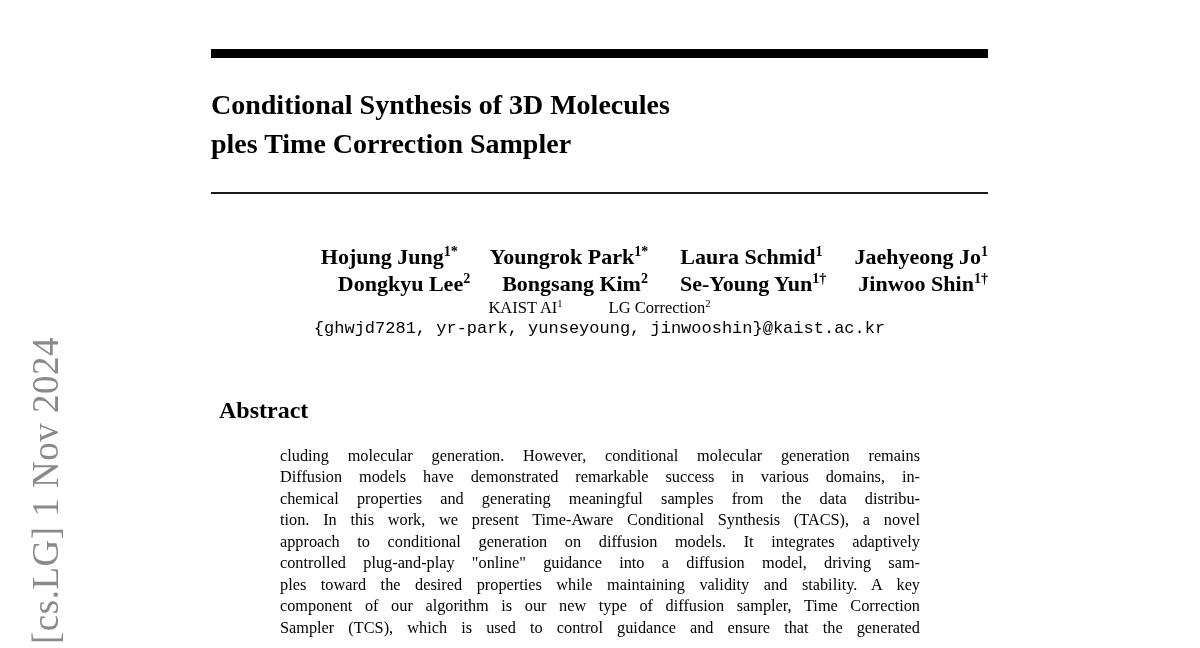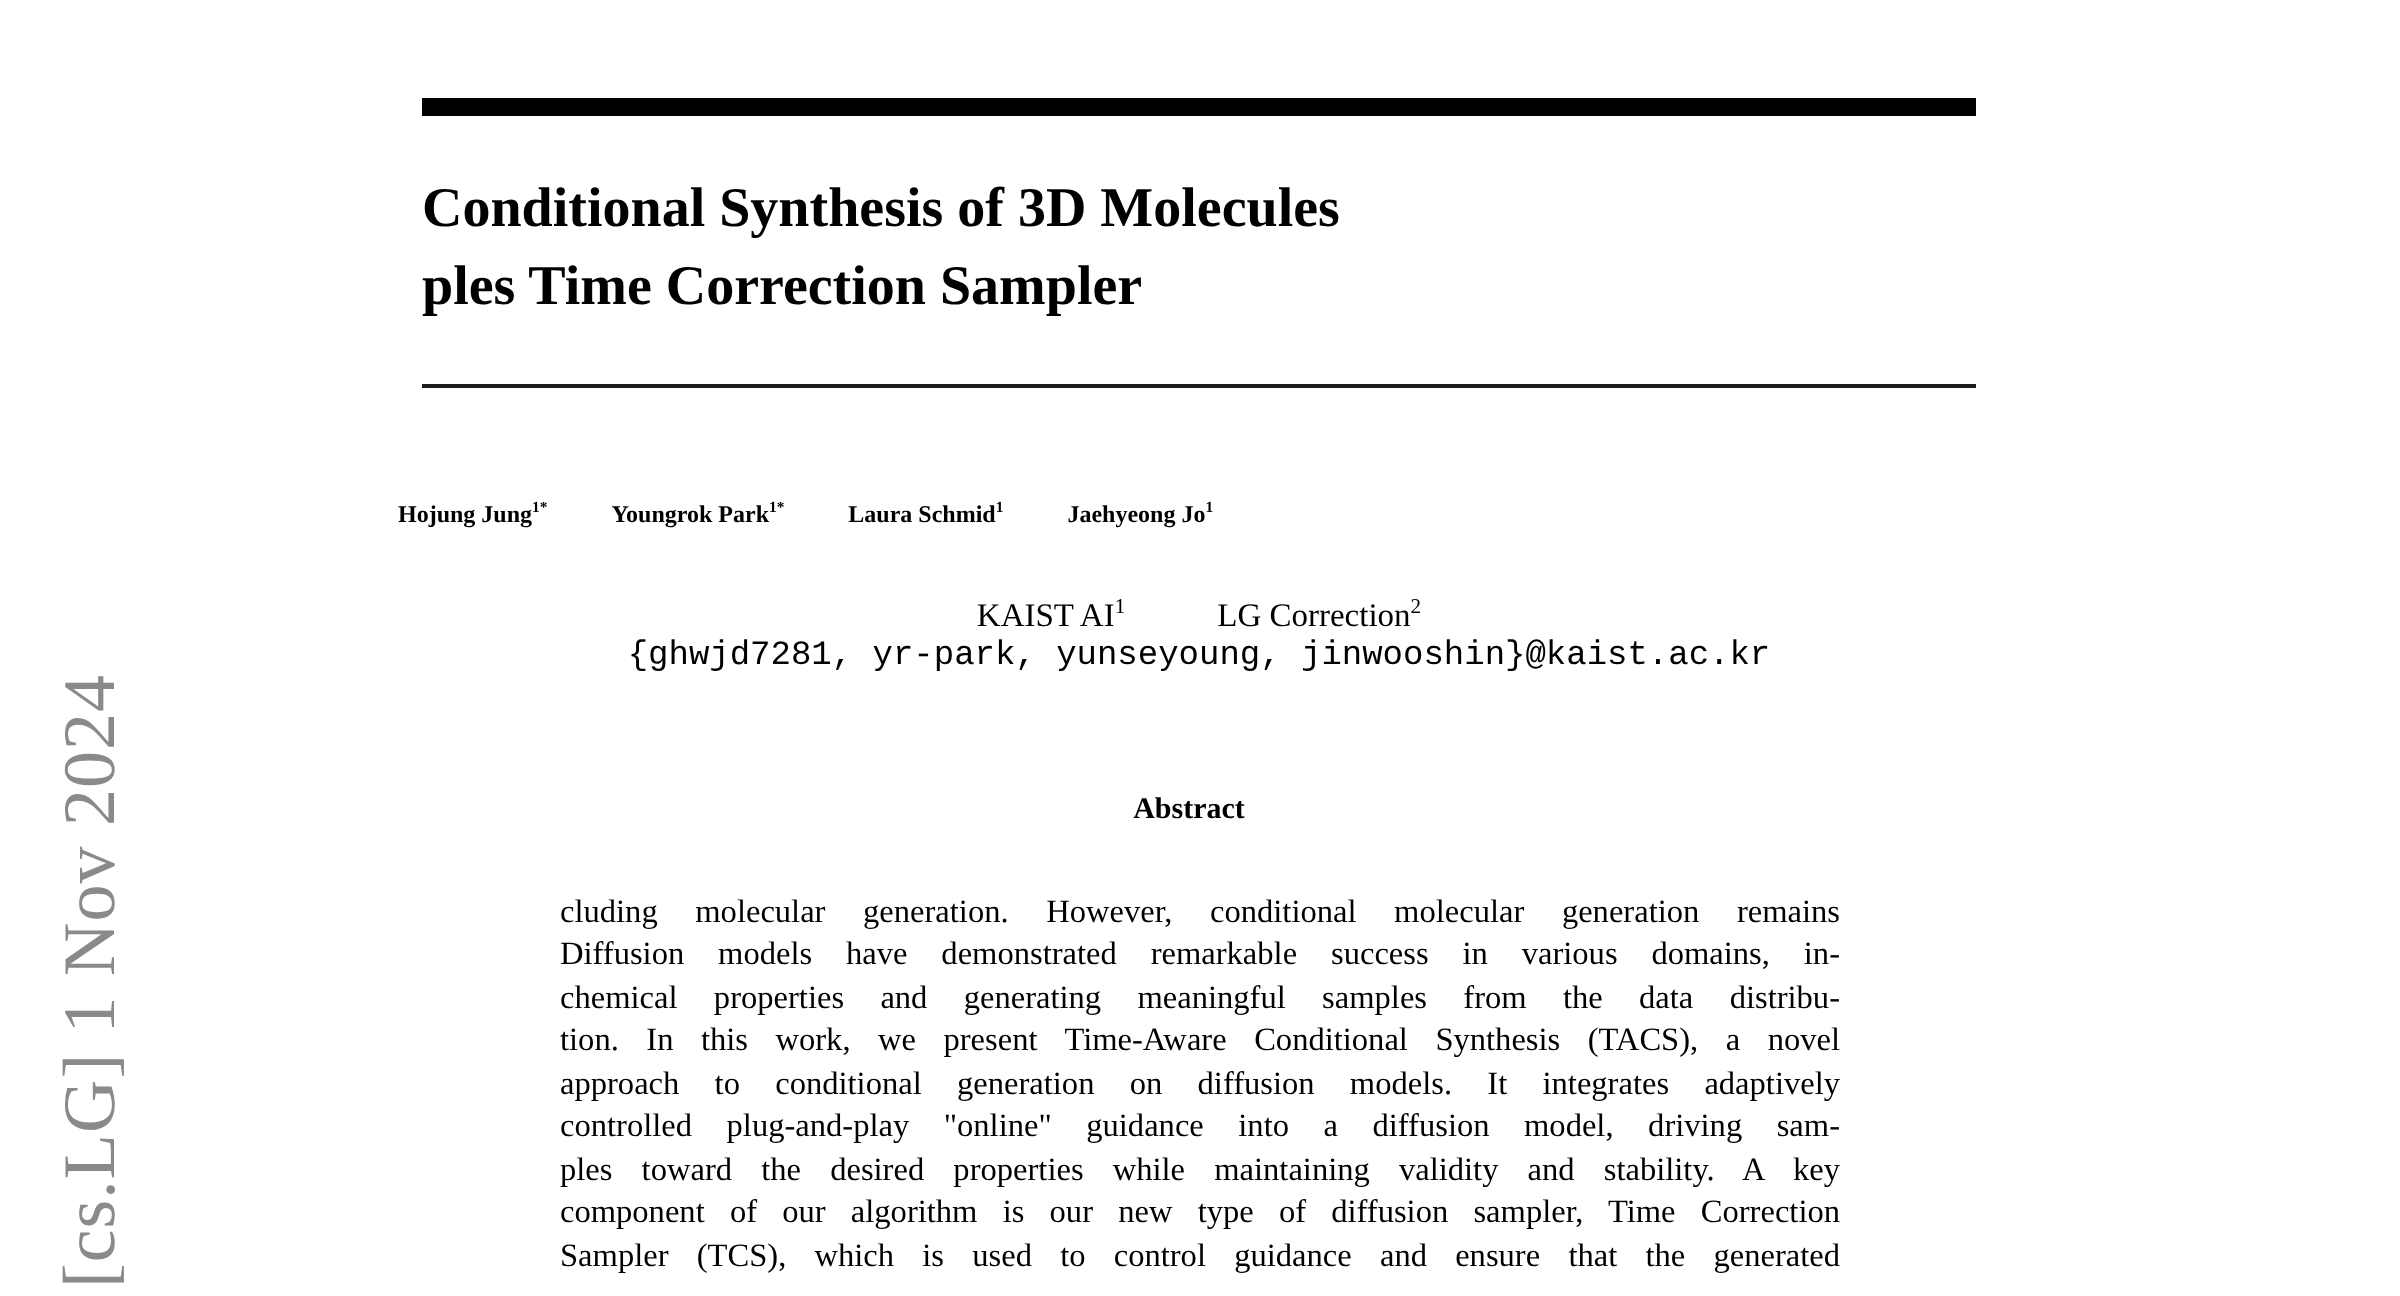--- a/index.html
+++ b/index.html
@@ -31,23 +31,23 @@
   .rule-thin  { position: absolute; left: 211px; top: 192px; width: 777px; height: 2px; background: #1c1c1c; }
 
   .title {
     position: absolute; left: 211px; top: 85px; width: 777px;
     margin: 0; font-size: 28px; font-weight: bold;
     text-align: left; line-height: 39px;
   }
   .title-line { display: block; }
 
   .authors-row {
-    position: absolute; left: 199px; width: 777px;
-    display: flex; justify-content: flex-start; gap: 32px;
-    font-weight: bold; font-size: 12px; line-height: 22px;
+    position: absolute; left: 211px; width: 777px;
+    display: flex; justify-content: flex-end; gap: 32px;
+    font-weight: bold; font-size: 22px; line-height: 22px;
   }
   .row1 { top: 246px; }
   .row2 { top: 273px; }
   .author { white-space: nowrap; }
   .author sup { font-size: 64%; font-weight: bold; }
 
   .affils {
     position: absolute; left: 211px; top: 298px; width: 777px;
     display: flex; justify-content: center; gap: 46px;
     font-size: 16.5px; line-height: 20px;
@@ -56,22 +56,22 @@
   .affil sup { font-size: 64%; }
 
   .email {
     position: absolute; left: 211px; top: 319px; width: 777px;
     text-align: center;
     font-family: "Liberation Mono", monospace;
     font-size: 17px; line-height: 20px;
   }
 
   .abstract-heading {
-    position: absolute; left: 206px; top: 397px; width: 777px;
-    text-align: center; font-size: 15px; font-weight: bold;
+    position: absolute; left: 219px; top: 397px; width: 777px;
+    font-size: 24px; font-weight: bold;
   }
 
   .abstract-body {
     position: absolute; left: 280px; top: 445px; width: 640px;
     font-size: 16.3px; line-height: 21.45px;
   }
   .abs-line { text-align: justify; text-align-last: justify; }
 
   sup { line-height: 0; }
 </style>
@@ -91,20 +91,26 @@
 
   <div class="rule-thin"></div>
 
   <div class="authors-row row1">
       <span class="author"><span>Hojung Jung</span><sup>1*</sup></span>
       <span class="author"><span>Youngrok Park</span><sup>1*</sup></span>
       <span class="author"><span>Laura Schmid</span><sup>1</sup></span>
       <span class="author"><span>Jaehyeong Jo</span><sup>1</sup></span>
     </div>
 
+  <div class="authors-row row2">
+      <span class="author"><span>Dongkyu Lee</span><sup>2</sup></span>
+      <span class="author"><span>Bongsang Kim</span><sup>2</sup></span>
+      <span class="author"><span>Se-Young Yun</span><sup>1†</sup></span>
+      <span class="author"><span>Jinwoo Shin</span><sup>1†</sup></span>
+    </div>
 
   <div class="affils">
       <span class="affil"><span>KAIST AI</span><sup>1</sup></span>
       <span class="affil"><span>LG Correction</span><sup>2</sup></span>
     </div>
 
   <div class="email">{ghwjd7281, yr-park, yunseyoung, jinwooshin}@kaist.ac.kr</div>
 
   <div class="abstract-heading">Abstract</div>
 

